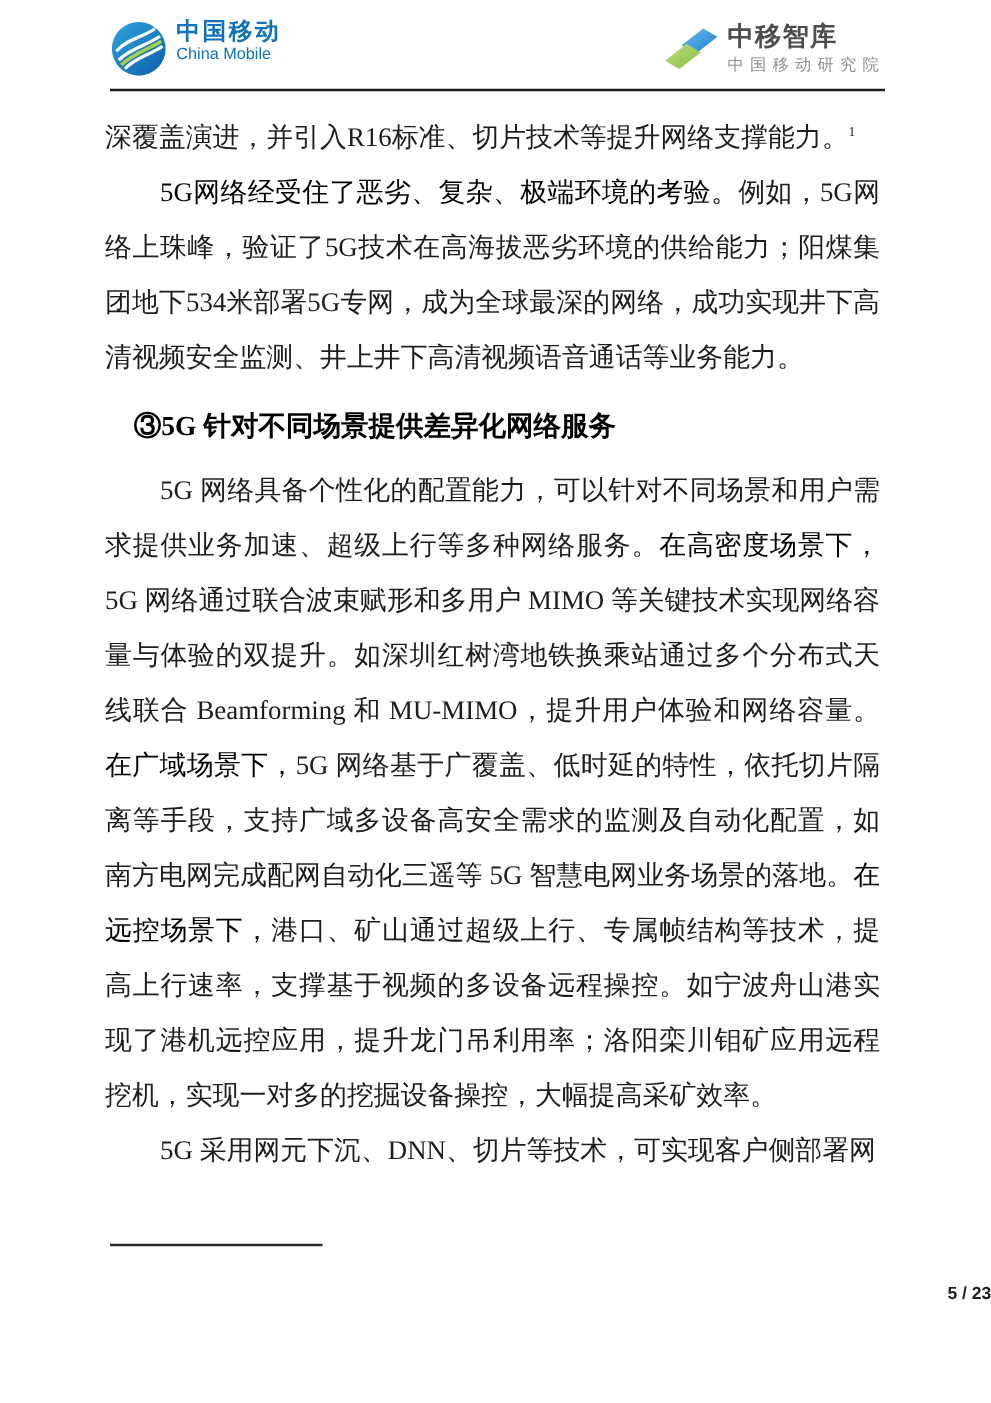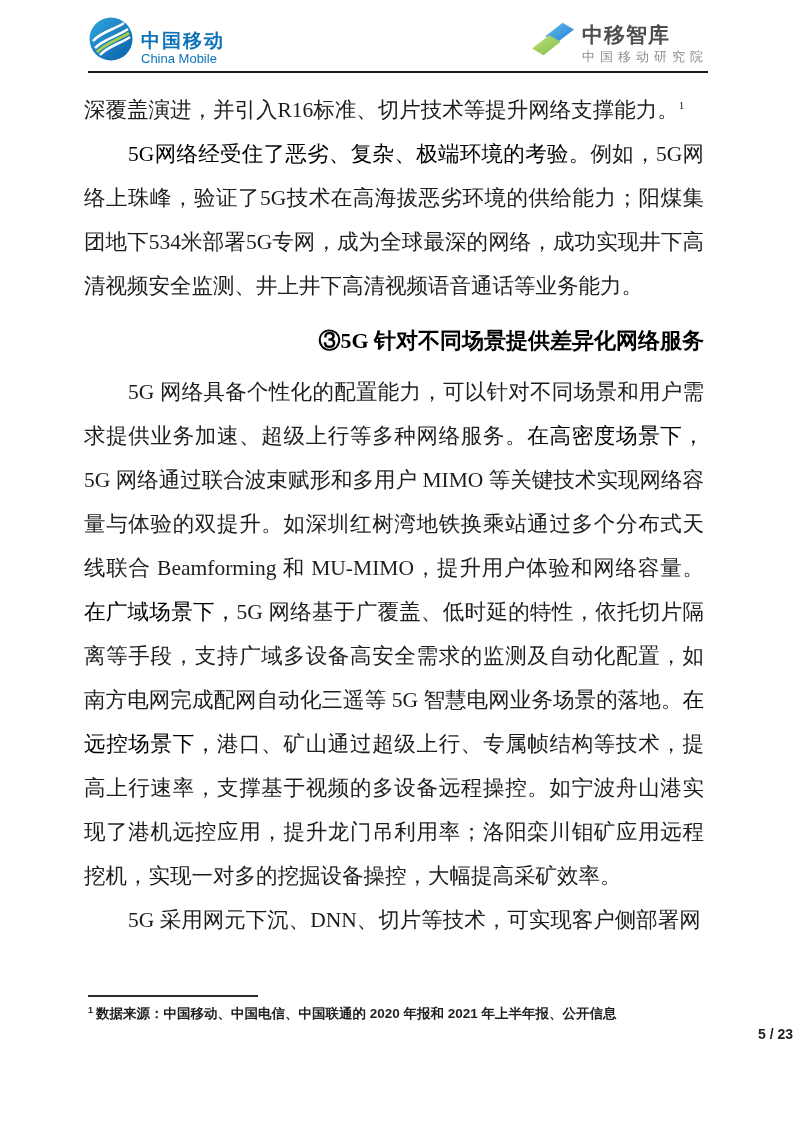--- a/index.html
+++ b/index.html
@@ -24,21 +24,21 @@
     justify-content: space-between;
     align-items: center;
   }
   .header-rule {
     position: absolute;
     left: 88px;
     top: 71px;
     width: 620px;
     border-top: 2px solid #1a1a1a;
   }
-  .logo { display: flex; align-items: flex-end; gap: 7px; }
+  .logo { display: flex; align-items: flex-start; gap: 7px; }
   .cm-text { display: flex; flex-direction: column; line-height: 1.1; }
   .cm-cn {
     font-family: "Liberation Sans", sans-serif;
     font-size: 19px; font-weight: 700;
     color: #0e72b8; letter-spacing: 2px;
   }
   .cm-en {
     font-family: "Liberation Sans", sans-serif;
     font-size: 13px; color: #0e72b8;
   }
@@ -68,21 +68,21 @@
   .para { margin: 0; }
   .indent { text-indent: 2.05em; }
   .b { font-weight: 400; color: #000; margin-top: 24px; }
   .sec-heading {
     margin: 15px 0 11px 0;
     font-size: 22px;
     line-height: 36px;
     font-weight: 700;
     color: #000;
     text-indent: 1.05em;
-    text-align: right;
+    text-align: left;
   }
   sup.fn-ref {
     font-size: 11px;
     vertical-align: super;
     line-height: 0;
   }
 
   
   .footnote-rule {
     position: absolute;
@@ -177,16 +177,15 @@
     <p class="sec-heading">③5G 针对不同场景提供差异化网络服务</p>
 
     <p class="para indent"><span>5G 网络具备个性化的配置能力，可以针对不同场景和用户需求提供业务加速、超级上行等多种网络服务。</span><span class="b">在高密度场景下，</span><span>5G 网络通过联合波束赋形和多用户 MIMO 等关键技术实现网络容量与体验的双提升。如深圳红树湾地铁换乘站通过多个分布式天线联合 Beamforming 和 MU-MIMO，提升用户体验和网络容量。</span><span class="b">在广域场景下，</span><span>5G 网络基于广覆盖、低时延的特性，依托切片隔离等手段，支持广域多设备高安全需求的监测及自动化配置，如南方电网完成配网自动化三遥等 5G 智慧电网业务场景的落地。</span><span class="b">在远控场景下，</span><span>港口、矿山通过超级上行、专属帧结构等技术，提高上行速率，支撑基于视频的多设备远程操控。如宁波舟山港实现了港机远控应用，提升龙门吊利用率；洛阳栾川钼矿应用远程挖机，实现一对多的挖掘设备操控，大幅提高采矿效率。</span></p>
 
 
     <p class="para indent">5G 采用网元下沉、DNN、切片等技术，可实现客户侧部署网</p>
 
   </main>
 
   <div class="footnote-rule"></div>
-  <div class="footnote"><sup class="fn-ref">1</sup><span>数据来源：中国移动、中国电信、中国联通的 2020 年报和 2021 年上半年报、公开信息</span></div>
   <div class="page-num">5 / 23</div>
 
 </div>
 
 </body></html>

